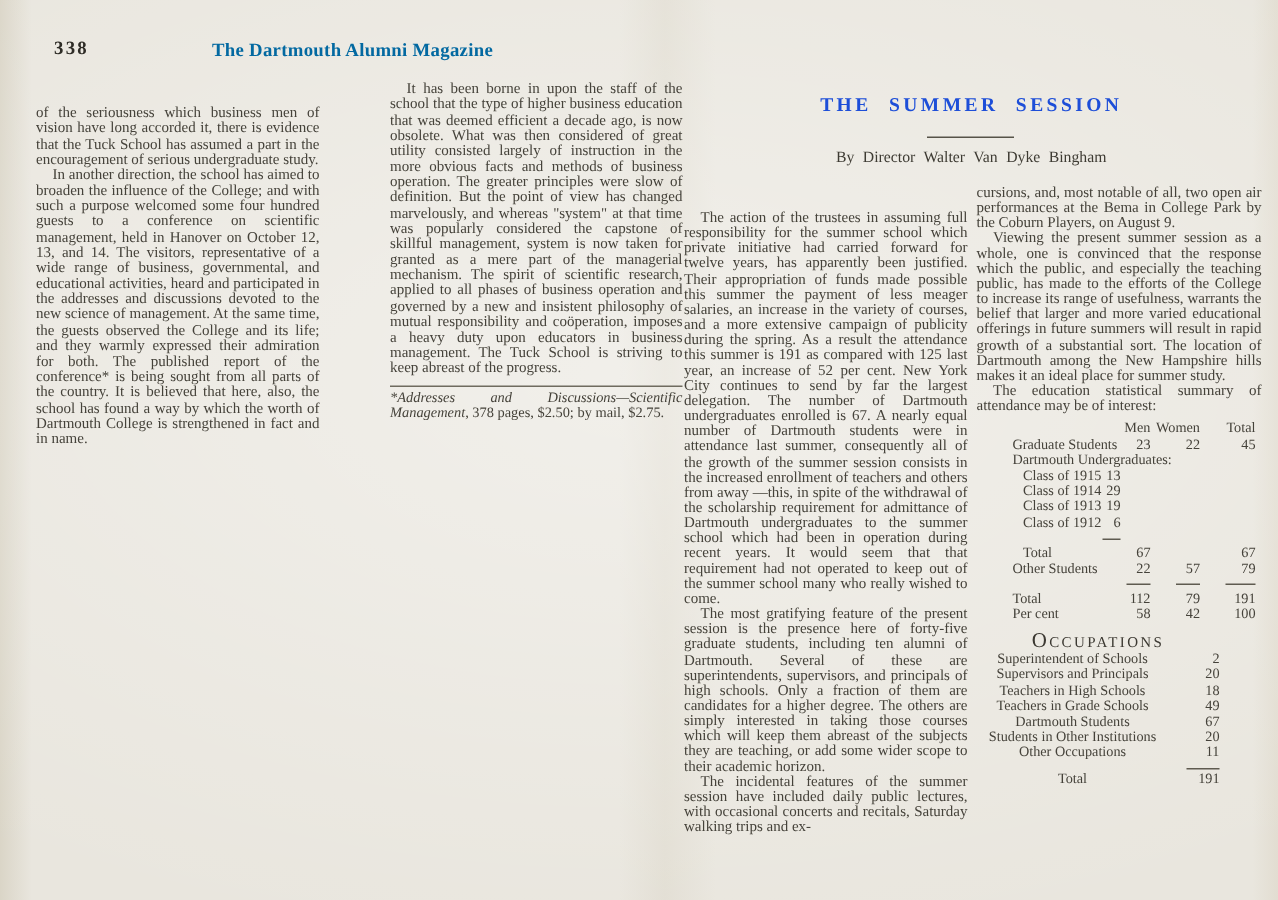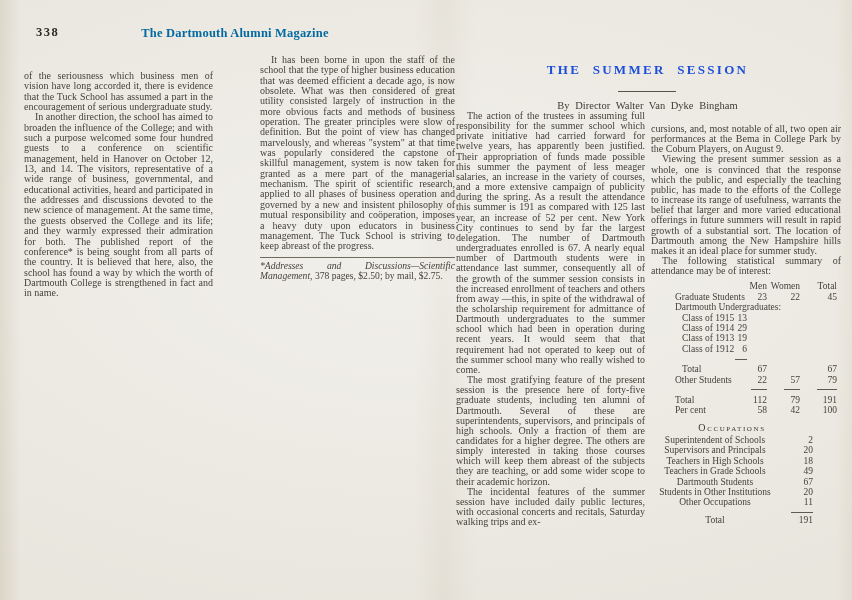--- a/index.html
+++ b/index.html
@@ -21,21 +21,21 @@
   }
   .lp-header {
     position:absolute; left:35px; top:26px; width:400px; text-align:center;
     font-weight:bold; font-size:12.5px; color:#0369a1; letter-spacing:0.2px;
   }
   .col { position:absolute; font-size:10px; text-align:justify; color:#45423a; }
   .col p { text-indent:11px; }
   .col p.noind { text-indent:0; }
   #colL1 { left:24px;  top:55px; width:189px; line-height:10.35px;margin-top:16px; }
   #colL2 { left:240px; top:55px; width:195px; line-height:10.35px;margin-left:20px; }
-  #colR1 { left:456px; top:111px; width:189px; line-height:10.15px; }
+  #colR1 { left:456px; top:141px; width:189px; line-height:10.15px; }
   #colR2 { left:651px; top:124px; width:190px; line-height:10.15px; }
   .fn-rule { border-top:1px solid #6f6b5f; margin:5px 0 3px 0; width:100%; }
   .footnote { font-size:9.6px; line-height:10.2px; }
   .it { font-style:italic; }
   .rp-title {
     position:absolute; left:455px; top:62px; width:385px; text-align:center;
     font-size:13px; font-weight:bold; letter-spacing:2.3px; word-spacing:6px; color:#1d4ed8;
   }
   .rp-title-rule { position:absolute; left:618px; top:91px; width:58px; border-top:1px solid #565348; }
   .rp-byline {
@@ -49,21 +49,21 @@
   .trow .ts, .trow .tm, .trow .tw, .trow .tt { text-align:right; }
   .trow .span { grid-column:1 / -1; white-space:nowrap; }
   .ind { padding-left:7px; }
   .ind2 { padding-left:16px; }
   .dash  { display:block; width:12px; border-top:1px solid #5f5b50; margin:5px 0 4px auto; }
   .rul   { display:block; border-top:1px solid #5f5b50; margin:4px 0 5px auto; }
   .rul.w16 { width:16px; } .rul.w20 { width:20px; }
   
   .occ-head {
     text-align:center; font-variant:small-caps; letter-spacing:1.6px;
-    font-size:10px; color:#3c3932; margin:7px 28px 2px 0;
+    font-size:14px; color:#3c3932; margin:7px 28px 2px 0;
   }
   .occ-row { display:flex; align-items:flex-end; padding-right:28px; line-height:10.4px; font-size:9.5px; text-align:left; }
   .occ-label { flex:1; padding-left:7px; text-indent:-7px;text-align:center; }
   .occ-val { width:34px; text-align:right; }
   .occ-rule { width:22px; border-top:1px solid #5f5b50; margin:4px 28px 2px auto; }
 </style>
 </head>
 <body>
 
 <div class="scan-bg"></div>
@@ -88,21 +88,21 @@
 
 <div id="colR1" class="col">
   <p>The action of the trustees in assuming full responsibility for the summer school which private initiative had carried forward for twelve years, has apparently been justified. Their appropriation of funds made possible this summer the payment of less meager salaries, an increase in the variety of courses, and a more extensive campaign of publicity during the spring. As a result the attendance this summer is 191 as compared with 125 last year, an increase of 52 per cent. New York City continues to send by far the largest delegation. The number of Dartmouth undergraduates enrolled is 67. A nearly equal number of Dartmouth students were in attendance last summer, consequently all of the growth of the summer session consists in the increased enrollment of teachers and others from away —this, in spite of the withdrawal of the scholarship requirement for admittance of Dartmouth undergraduates to the summer school which had been in operation during recent years. It would seem that that requirement had not operated to keep out of the summer school many who really wished to come.</p>
   <p>The most gratifying feature of the present session is the presence here of forty-five graduate students, including ten alumni of Dartmouth. Several of these are superintendents, supervisors, and principals of high schools. Only a fraction of them are candidates for a higher degree. The others are simply interested in taking those courses which will keep them abreast of the subjects they are teaching, or add some wider scope to their academic horizon.</p>
   <p>The incidental features of the summer session have included daily public lectures, with occasional concerts and recitals, Saturday walking trips and ex-</p>
 </div>
 
 <div id="colR2" class="col">
   <p class="noind">cursions, and, most notable of all, two open air performances at the Bema in College Park by the Coburn Players, on August 9.</p>
   <p>Viewing the present summer session as a whole, one is convinced that the response which the public, and especially the teaching public, has made to the efforts of the College to increase its range of usefulness, warrants the belief that larger and more varied educational offerings in future summers will result in rapid growth of a substantial sort. The location of Dartmouth among the New Hampshire hills makes it an ideal place for summer study.</p>
-  <p>The following statistical summary of attendance may be of interest:</p>
+  <p>The education statistical summary of attendance may be of interest:</p>
 
   <div class="stat-table">
     <div class="trow">
       <span class="tl"></span>
       <span class="ts"></span>
       <span class="tm">Men</span>
       <span class="tw">Women</span>
       <span class="tt">Total</span>
     </div>
     <div class="trow">

